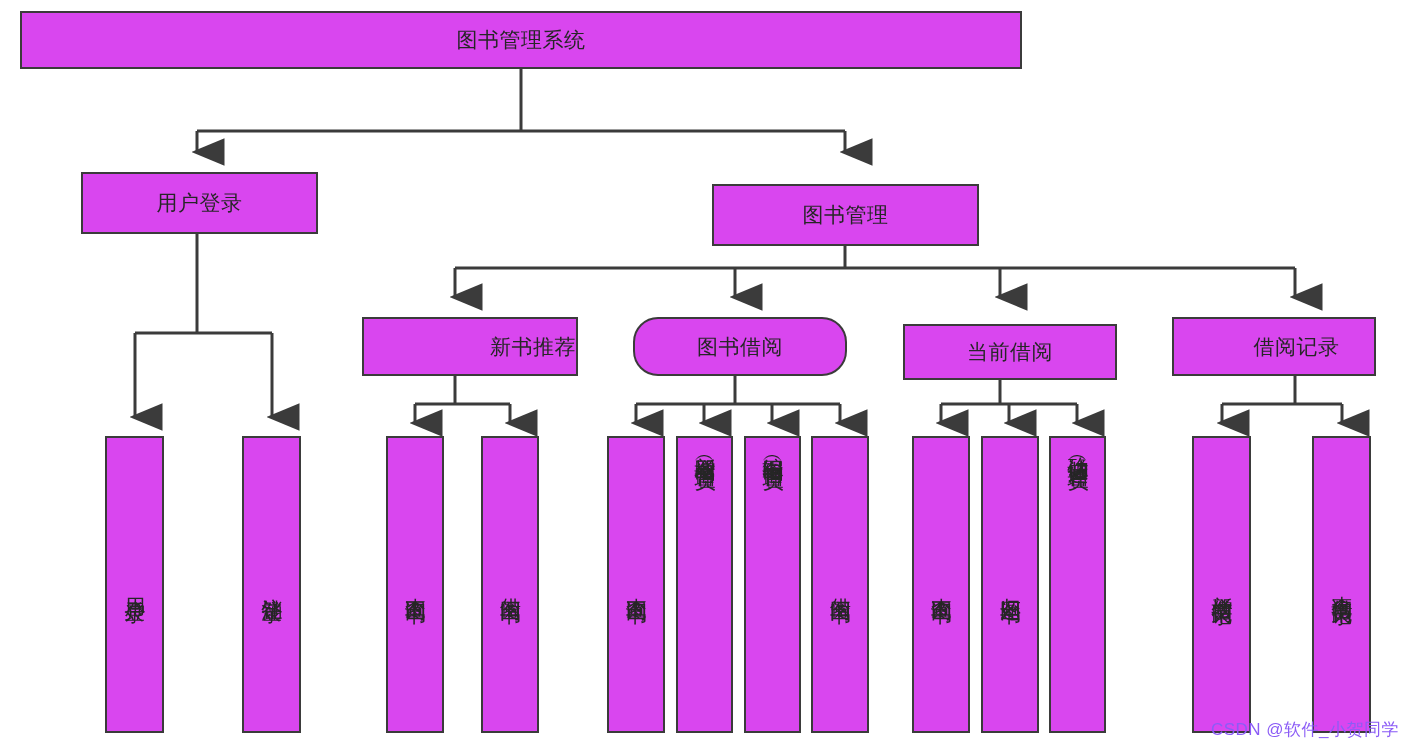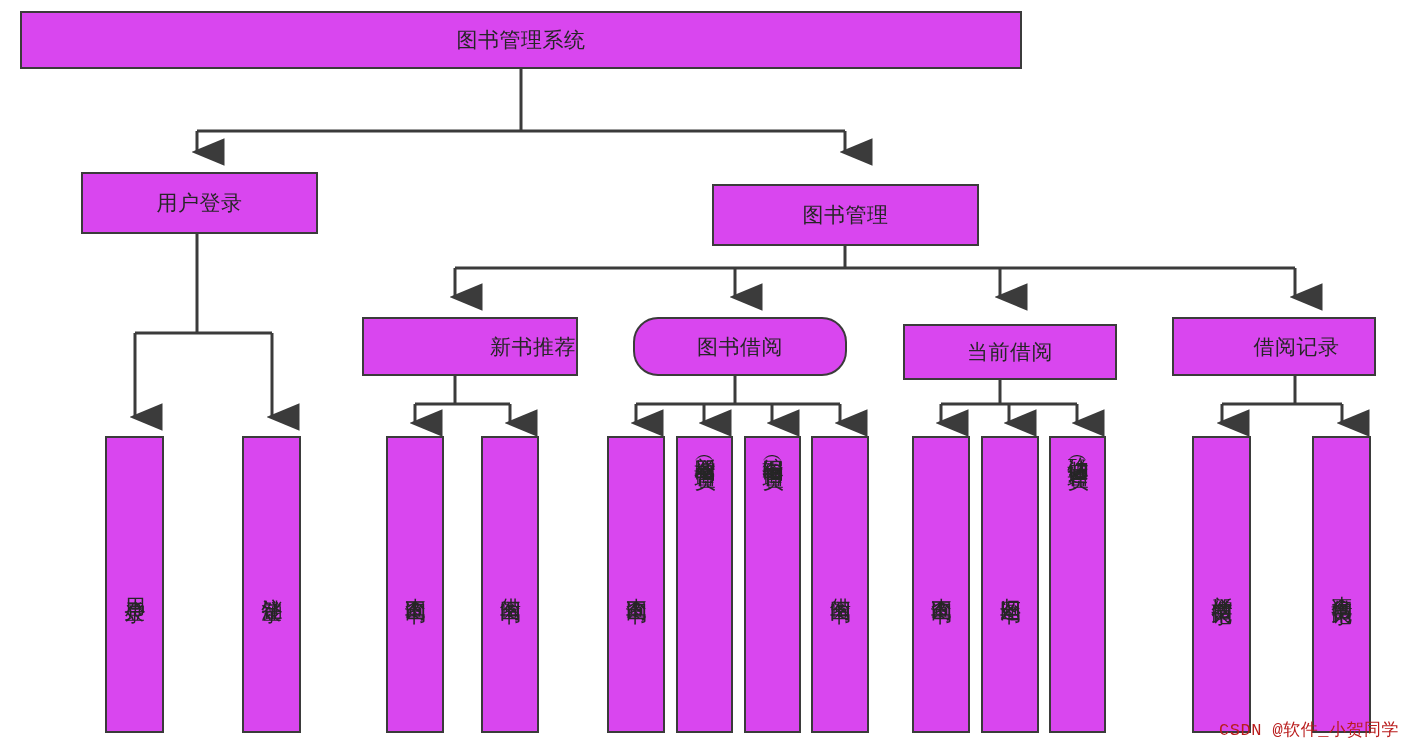--- a/index.html
+++ b/index.html
@@ -66,25 +66,24 @@
   
   .node.vert.center-text {
     align-items: center;
     padding-top: 0;
   }
   #watermark {
     position: absolute;
     right: 6px;
     bottom: 6px;
     font-size: 17px;
-    color: #b91c1c;
+    color: #8b5cf6;
     z-index: 5;
     white-space: nowrap;
     letter-spacing: 0.5px;
-    font-family: Liberation Mono, monospace;
   }
 </style>
 </head>
 <body>
 
 <div id="diagram-root">
 
   <svg id="connector-layer" viewBox="0 0 1405 747" width="1405" height="747">
     <defs>
       <marker id="arrow" viewBox="0 0 12 12" refX="6" refY="10" markerWidth="11" markerHeight="11" orient="auto-start-reverse">

